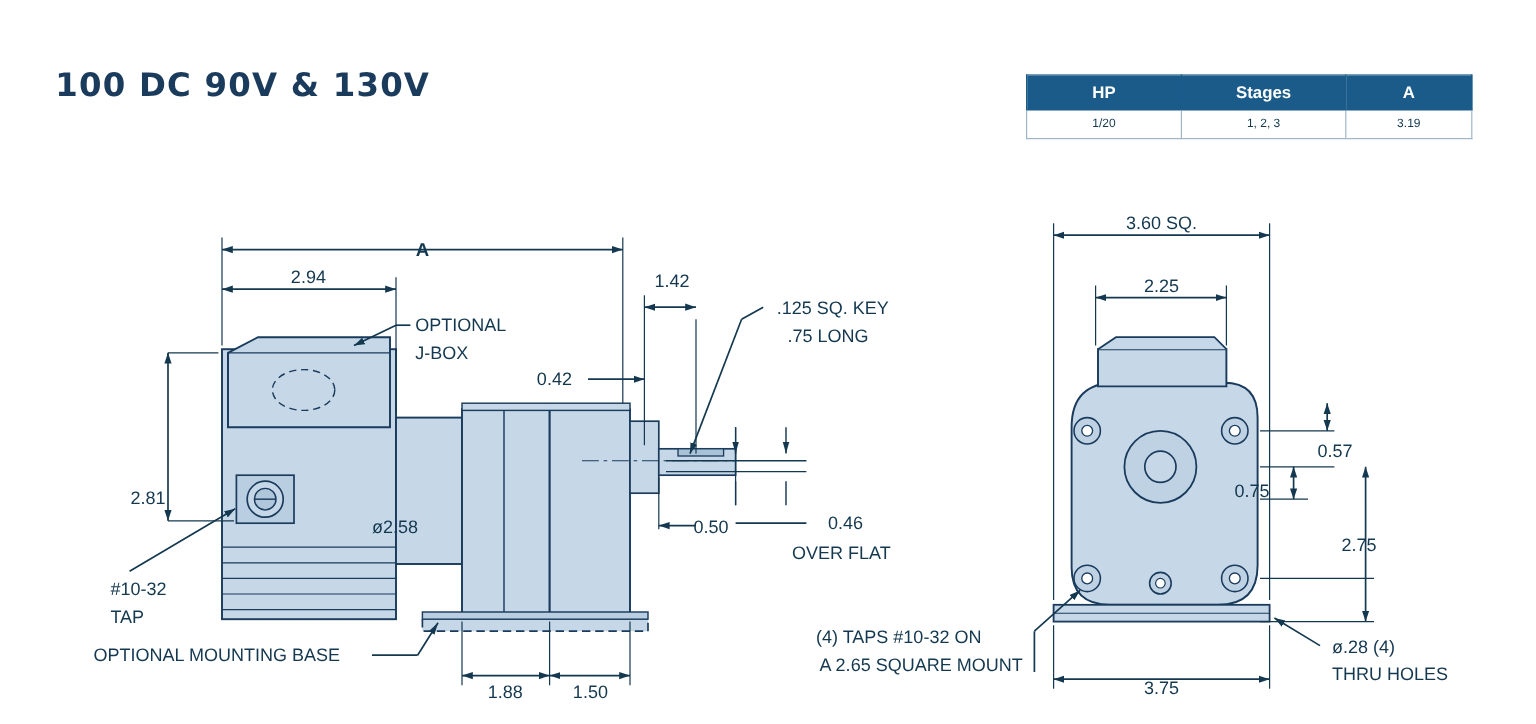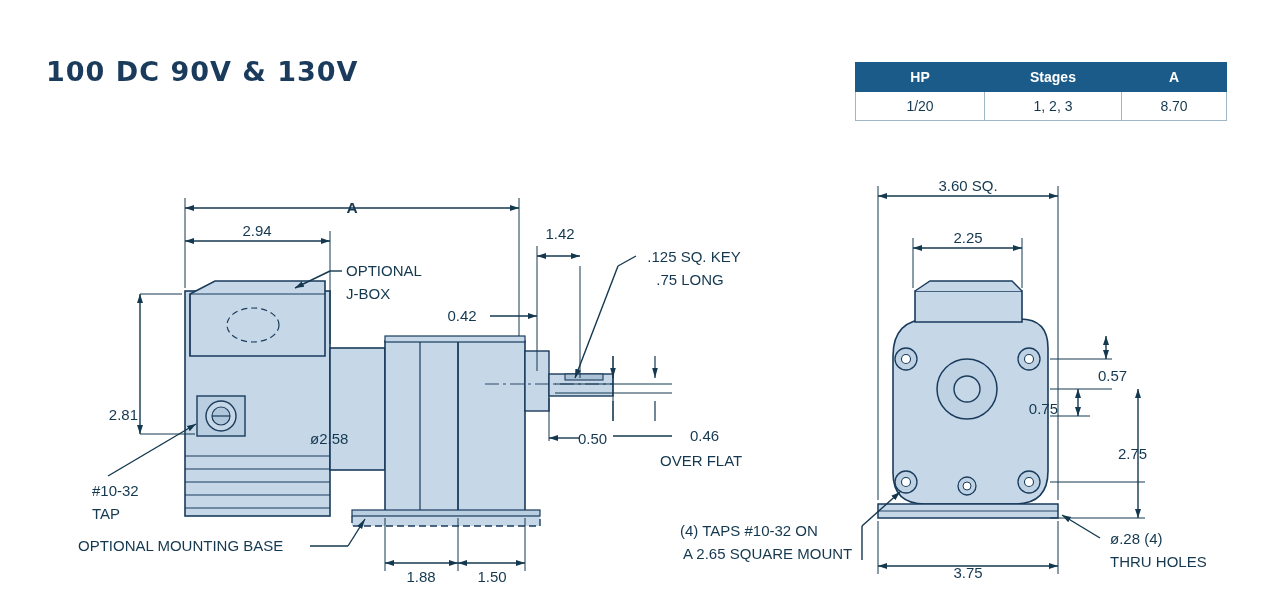--- a/index.html
+++ b/index.html
@@ -48,21 +48,21 @@
     font-weight: bold;
     font-size: 14px;
     padding: 6px 0 6px 0;
     border: 1px solid #1b5b8a;
     text-align: center;
   }
   .spec-table td {
     border: 1px solid #9fb6c6;
     text-align: center;
     padding: 6px 0 6px 0;
-    font-size: 14px;
+    font-size: 10px;
     color: #14384f;
     background: #ffffff;
   }
   .col-hp { width: 128px; }
   .col-stages { width: 136px; }
   .col-a { width: 104px; }
 
   
   svg.draw {
     position: absolute;
@@ -94,21 +94,21 @@
       <tr>
         <th class="col-hp">HP</th>
         <th class="col-stages">Stages</th>
         <th class="col-a">A</th>
       </tr>
     </thead>
     <tbody>
       <tr>
         <td>1/20</td>
         <td>1, 2, 3</td>
-        <td>8.70</td>
+        <td>3.19</td>
       </tr>
     </tbody>
   </table>
 
   <svg class="draw" viewBox="0 0 1280 603">
     <defs>
       <marker id="arrL" markerWidth="10" markerHeight="8" refX="9" refY="4" orient="auto" markerUnits="userSpaceOnUse">
         <path d="M9,4 L0,1 L0,7 Z" fill="#14384f"></path>
       </marker>
       <marker id="arrR" markerWidth="10" markerHeight="8" refX="1" refY="4" orient="auto" markerUnits="userSpaceOnUse">

